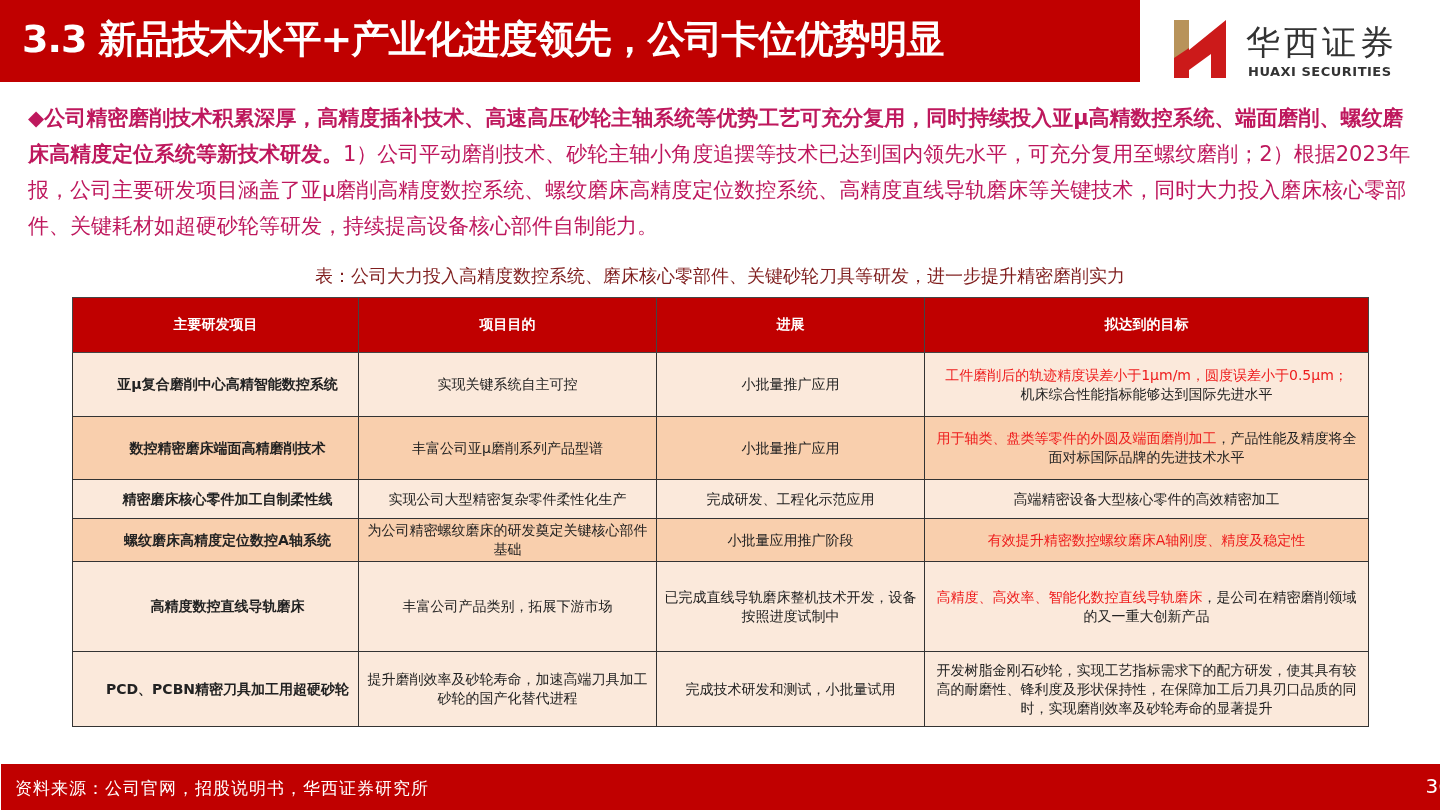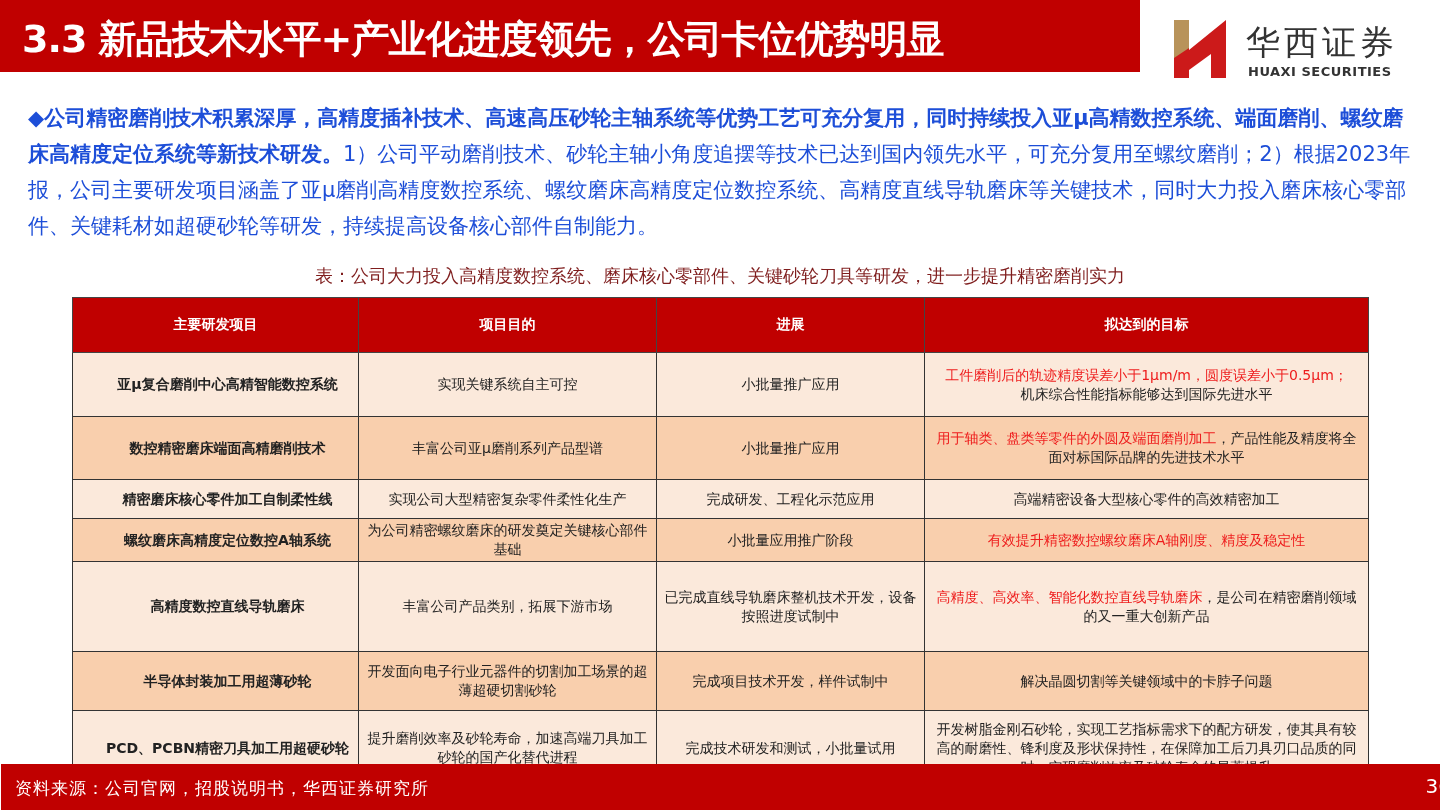--- a/index.html
+++ b/index.html
@@ -1,27 +1,27 @@
 <!DOCTYPE html>
 <html><head>
 <meta charset="utf-8">
 <style>
   html, body { margin:0; padding:0; }
   body { width:1440px; height:810px; position:relative; overflow:hidden; background:#ffffff;
          font-family:"DejaVu Sans", "Liberation Sans", sans-serif; color:#111; }
-  .title-bar { position:absolute; left:0; top:0; width:1140px; height:72px; background:#c00000; }
+  .title-bar { position:absolute; left:0; top:0; width:1140px; height:82px; background:#c00000; }
   .title-text { position:absolute; left:22px; top:14px; font-size:38px; font-weight:bold; color:#fff;
                 white-space:nowrap; letter-spacing:-1px; }
   .logo { position:absolute; left:1168px; top:14px; width:250px; height:70px; }
   .logo-mark { position:absolute; left:6px; top:6px; width:52px; height:58px; }
   .logo-cn { position:absolute; left:78px; top:6px; font-family:"DejaVu Serif", serif; font-size:34px;
              color:#333; letter-spacing:4px; white-space:nowrap; }
   .logo-en { position:absolute; left:80px; top:50px; font-size:13px; color:#333; letter-spacing:0.5px;
              white-space:nowrap; font-weight:bold; }
-  .intro { position:absolute; left:28px; top:100px; width:1390px; font-size:21px; line-height:36px; color:#1d4ed8; }
+  .intro { position:absolute; left:28px; top:100px; width:1390px; font-size:21px; line-height:36px; color:#be185d; }
   .intro b { font-weight:bold; }
   .table-caption { position:absolute; left:0; width:1440px; top:264px; text-align:center; font-size:18px;
                    font-weight:normal; color:#7f1d1d; }
   table.rd { position:absolute; left:72px; top:297px; width:1296px; border-collapse:collapse; table-layout:fixed;
              font-size:14px; }
   table.rd th { background:#c00000; color:#fff; height:22px; font-weight:bold; border:1px solid #444;
                 font-size:14px; padding:16px; }
   table.rd td { border:1px solid #333; text-align:center; vertical-align:middle; padding:2px 6px; line-height:19px; color:#222; }
   table.rd td.proj { font-weight:bold;padding-left:30px; }
   tr.light td { background:#fbe9db; }
@@ -94,26 +94,20 @@
       <td>为公司精密螺纹磨床的研发奠定关键核心部件基础</td>
       <td>小批量应用推广阶段</td>
       <td><span class="red">有效提升精密数控螺纹磨床A轴刚度、精度及稳定性</span><span></span></td>
     </tr>
     <tr class="light" style="height:90px">
       <td class="proj">高精度数控直线导轨磨床</td>
       <td>丰富公司产品类别，拓展下游市场</td>
       <td>已完成直线导轨磨床整机技术开发，设备按照进度试制中</td>
       <td><span class="red">高精度、高效率、智能化数控直线导轨磨床</span><span>，是公司在精密磨削领域的又一重大创新产品</span></td>
     </tr>
-    <tr class="dark" style="height:59px">
-      <td class="proj">半导体封装加工用超薄砂轮</td>
-      <td>开发面向电子行业元器件的切割加工场景的超薄超硬切割砂轮</td>
-      <td>完成项目技术开发，样件试制中</td>
-      <td><span class="red"></span><span>解决晶圆切割等关键领域中的卡脖子问题</span></td>
-    </tr>
     <tr class="light" style="height:75px">
       <td class="proj">PCD、PCBN精密刀具加工用超硬砂轮</td>
       <td>提升磨削效率及砂轮寿命，加速高端刀具加工砂轮的国产化替代进程</td>
       <td>完成技术研发和测试，小批量试用</td>
       <td><span class="red"></span><span>开发树脂金刚石砂轮，实现工艺指标需求下的配方研发，使其具有较高的耐磨性、锋利度及形状保持性，在保障加工后刀具刃口品质的同时，实现磨削效率及砂轮寿命的显著提升</span></td>
     </tr>
   </tbody>
 </table>
 
 <div class="footer">

